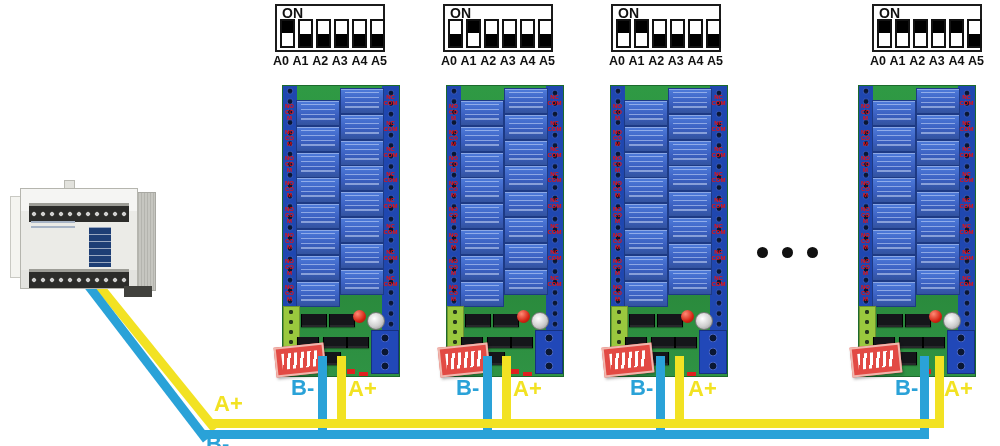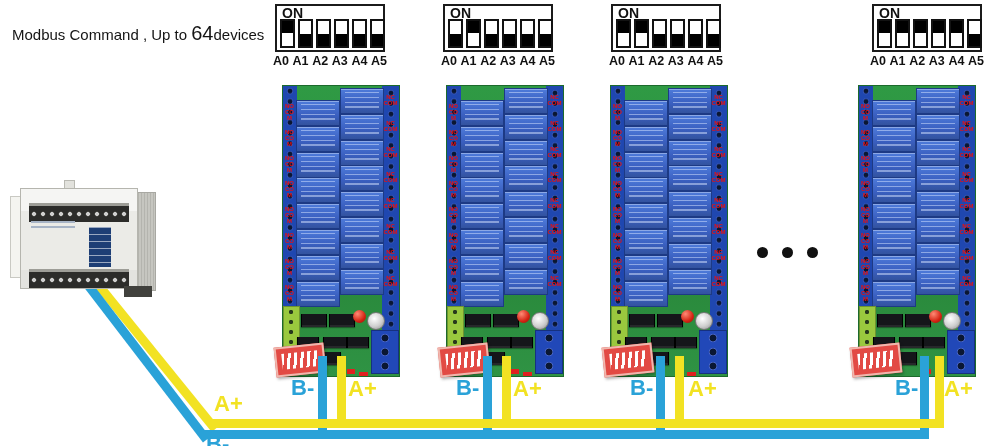--- a/index.html
+++ b/index.html
@@ -96,23 +96,20 @@
   #label-bus-a{left:214px;top:391px;}
   #label-bus-b{left:206px;top:431px;}
 
   .dot{position:absolute;top:247px;width:11px;height:11px;border-radius:50%;background:#111;z-index:3;}
 </style>
 </head>
 <body>
 
 <div id="stage">
 
-  <div class="title">
-    <span>Modbus Command , Up to </span><span class="big">64</span><span>devices</span>
-  </div>
 
   <div class="plc">
     <div class="plc-ext"></div>
     <div class="plc-tab"></div>
     <div class="plc-side"></div>
     <div class="plc-body">
       <div class="plc-terms top"></div>
       <div class="plc-terms bot"></div>
       <div class="plc-label"></div>
       <div class="plc-print"></div>

